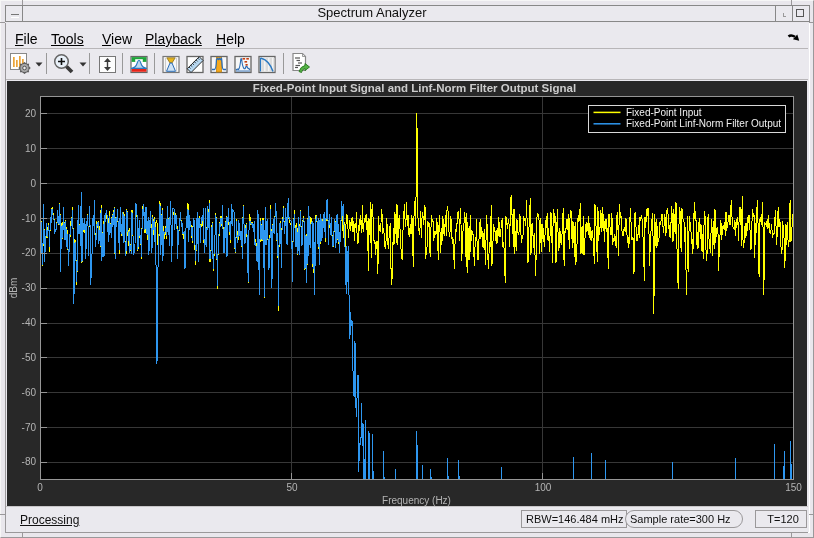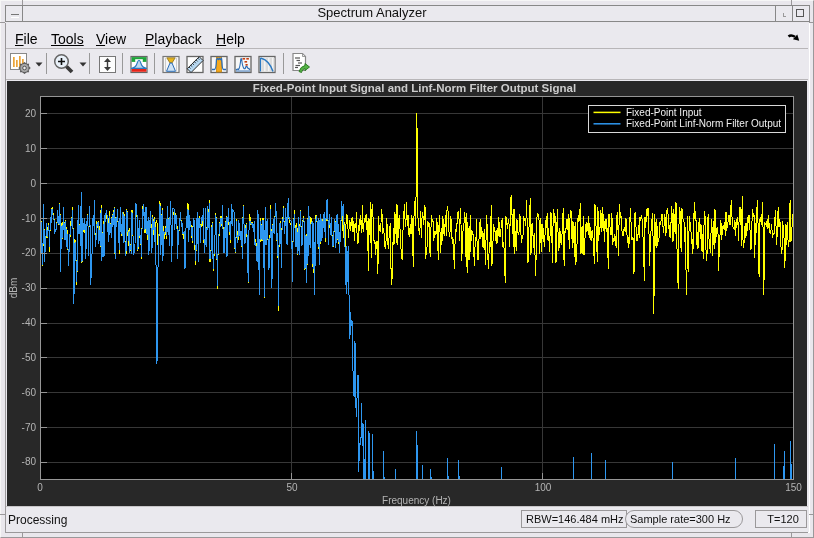--- a/index.html
+++ b/index.html
@@ -30,21 +30,21 @@
   #dockarrow{position:absolute;left:786px;top:30px;width:16px;height:14px;}
   #menusep{position:absolute;left:6px;top:48px;width:802px;height:0;border-top:1px solid #b8b6b8;}
   
   #toolbar{position:absolute;left:6px;top:49px;width:802px;height:30px;}
   #toolsep{position:absolute;left:6px;top:79px;width:802px;height:0;border-top:1px solid #b8b6b8;}
   
   #panel{position:absolute;left:7px;top:81px;width:800px;height:426px;background:#282828;}
   
   #status{position:absolute;left:6px;top:507px;width:802px;height:24px;background:#eae9ee;
     font-size:12px;color:#111;}
-  #status .label{position:absolute;left:2px;top:6px;}
+  #status .label{position:absolute;left:14px;top:6px;text-decoration:underline;}
   .sbox{position:absolute;top:3px;height:16px;border:1px solid #9a989a;background:#eae9ee;
     font-size:11px;color:#111;line-height:16px;text-align:left;padding-left:4px;white-space:nowrap;}
   #statustop{position:absolute;left:6px;top:506px;width:802px;height:0;border-top:1px solid #c8c6c8;}
   #bottomline{position:absolute;left:5px;top:532px;width:803px;height:0;border-top:1px solid #9a989a;}
   
   .notch{position:absolute;background:#9a989a;}
 </style></head>
 <body>
 <div id="win">
   <div id="frame"></div>
@@ -57,22 +57,22 @@
   <div id="tbtn-min">
       <div class="dot"></div>
     </div>
   <div id="tbtn-max">
       <div class="sq"></div>
     </div>
 
   <div id="menubar">
     <span class="mitem" style="left:9px;"><u>F</u>ile</span>
     <span class="mitem" style="left:45px;text-decoration:underline;"><u>T</u>ools</span>
-    <span class="mitem" style="left:90px;"><u>V</u>iew</span>
-    <span class="mitem" style="left:139px;"><u>P</u>layback</span>
+    <span class="mitem" style="left:96px;"><u>V</u>iew</span>
+    <span class="mitem" style="left:139px;text-decoration:underline;"><u>P</u>layback</span>
     <span class="mitem" style="left:210px;text-align:right;"><u>H</u>elp</span>
   </div>
   <svg id="dockarrow" viewBox="0 0 16 14">
     <path d="M2.5 6.5 Q5 4.2 9 6.8" fill="none" stroke="#000" stroke-width="2.4"></path>
     <path d="M13.2 10.8 L6.9 9.3 L11.3 4.6 Z" fill="#000"></path>
   </svg>
   <div id="menusep"></div>
 
   <svg id="toolbar" width="802" height="30" viewBox="0 0 802 30">
 

